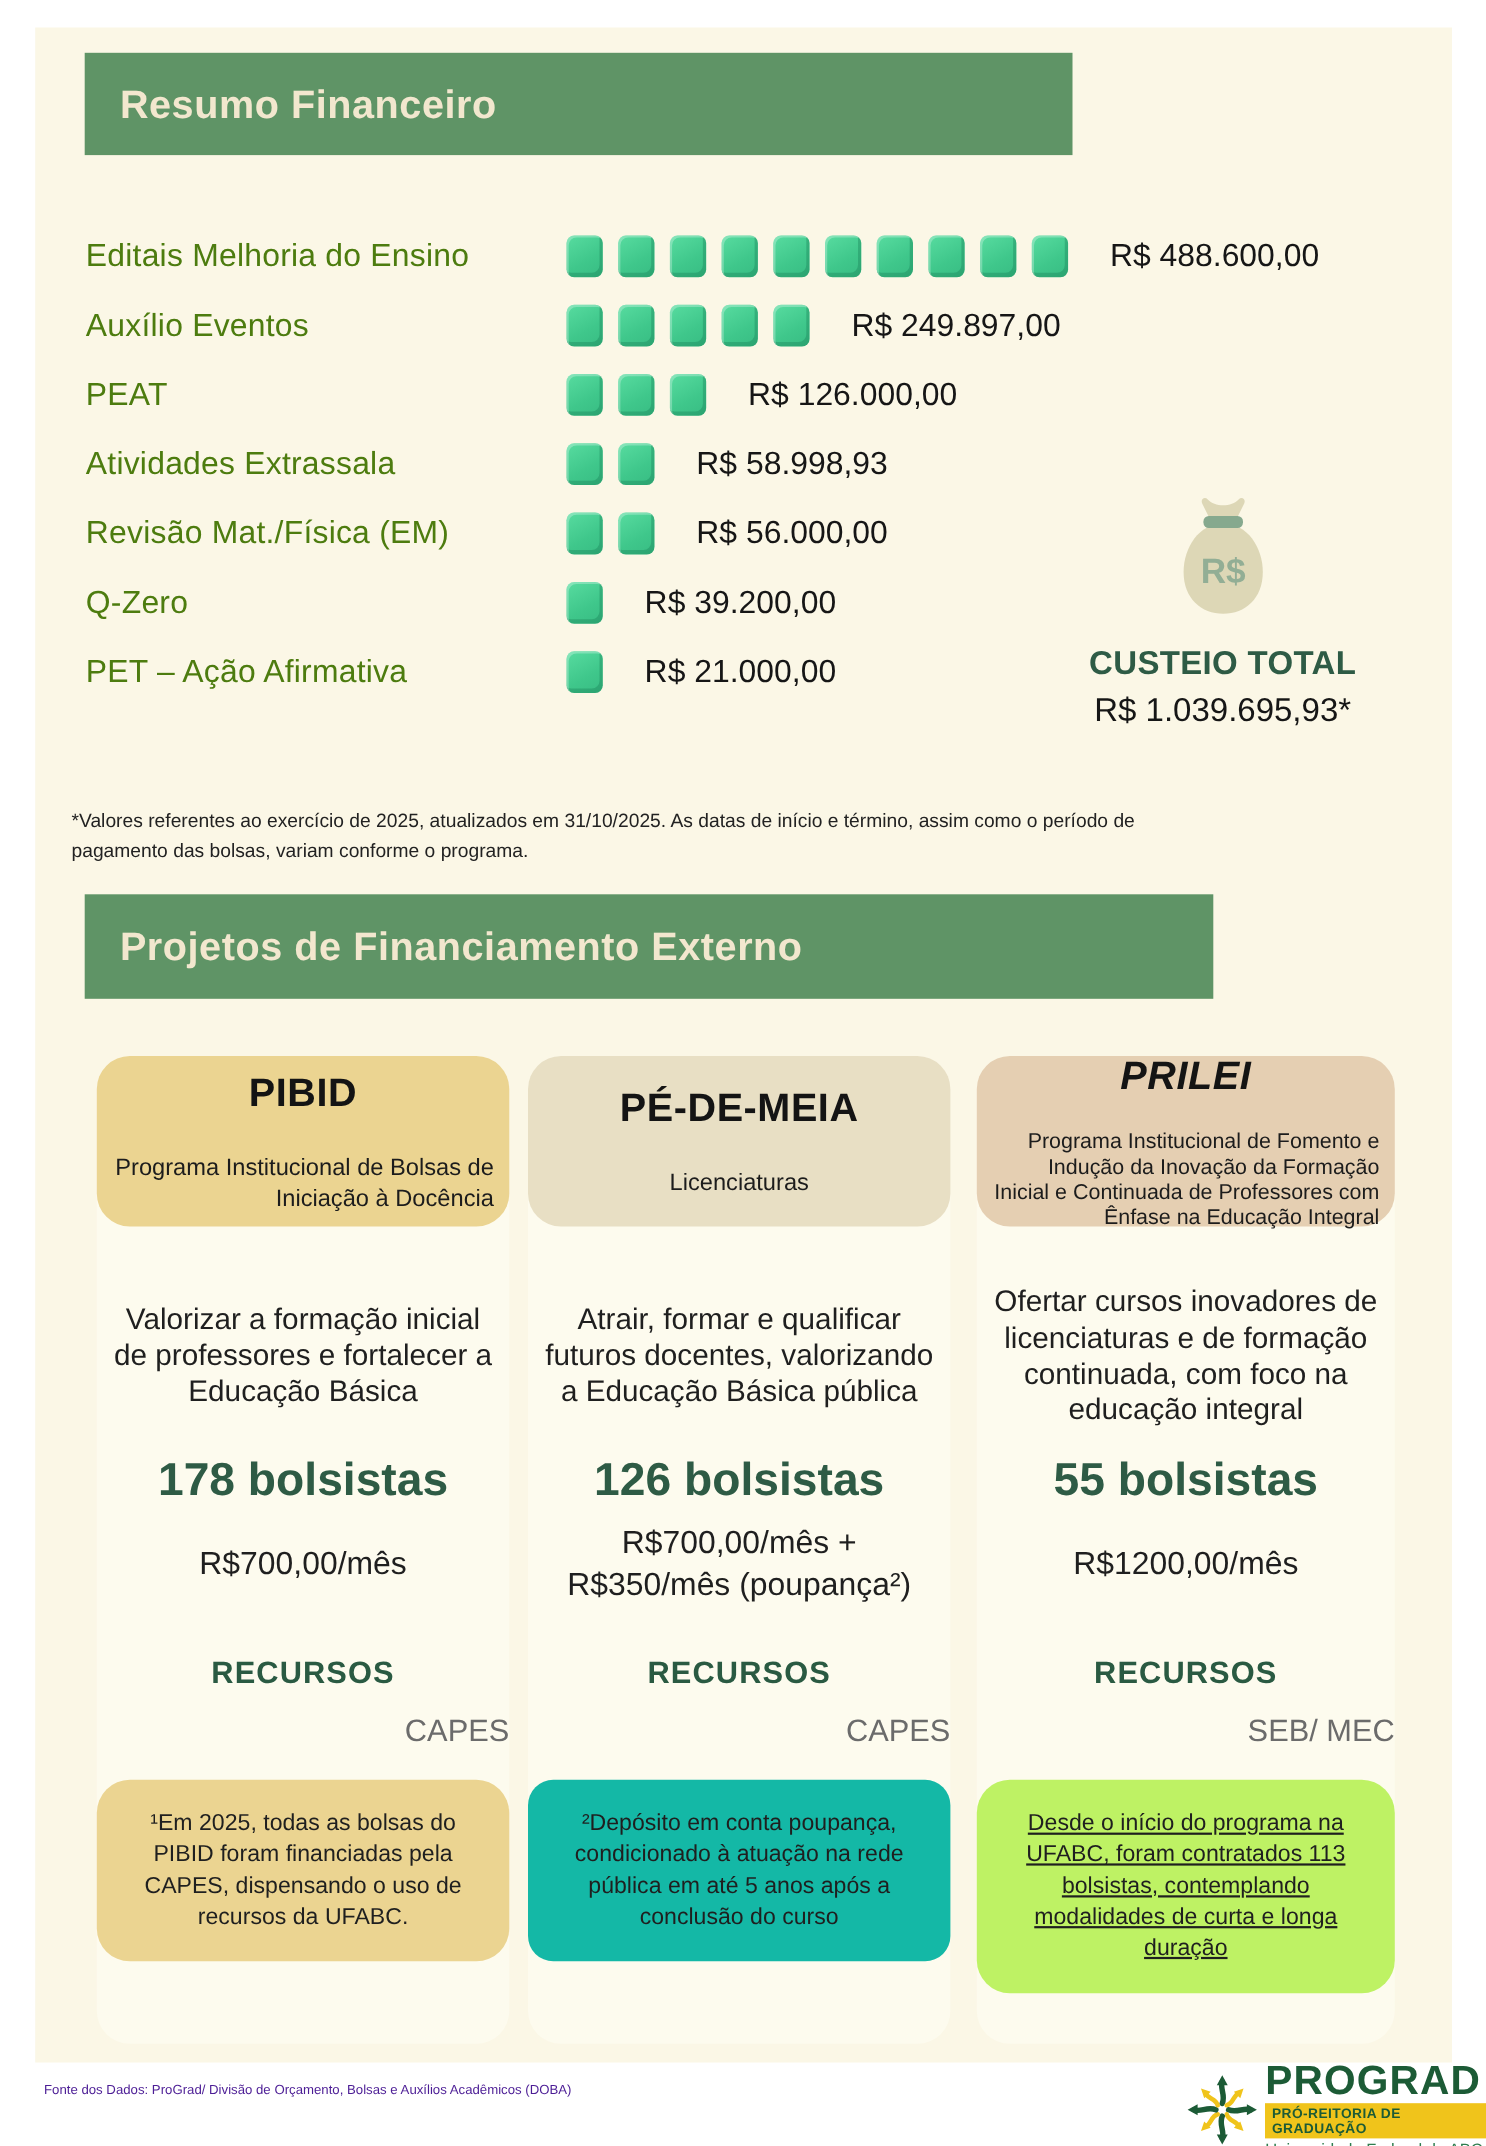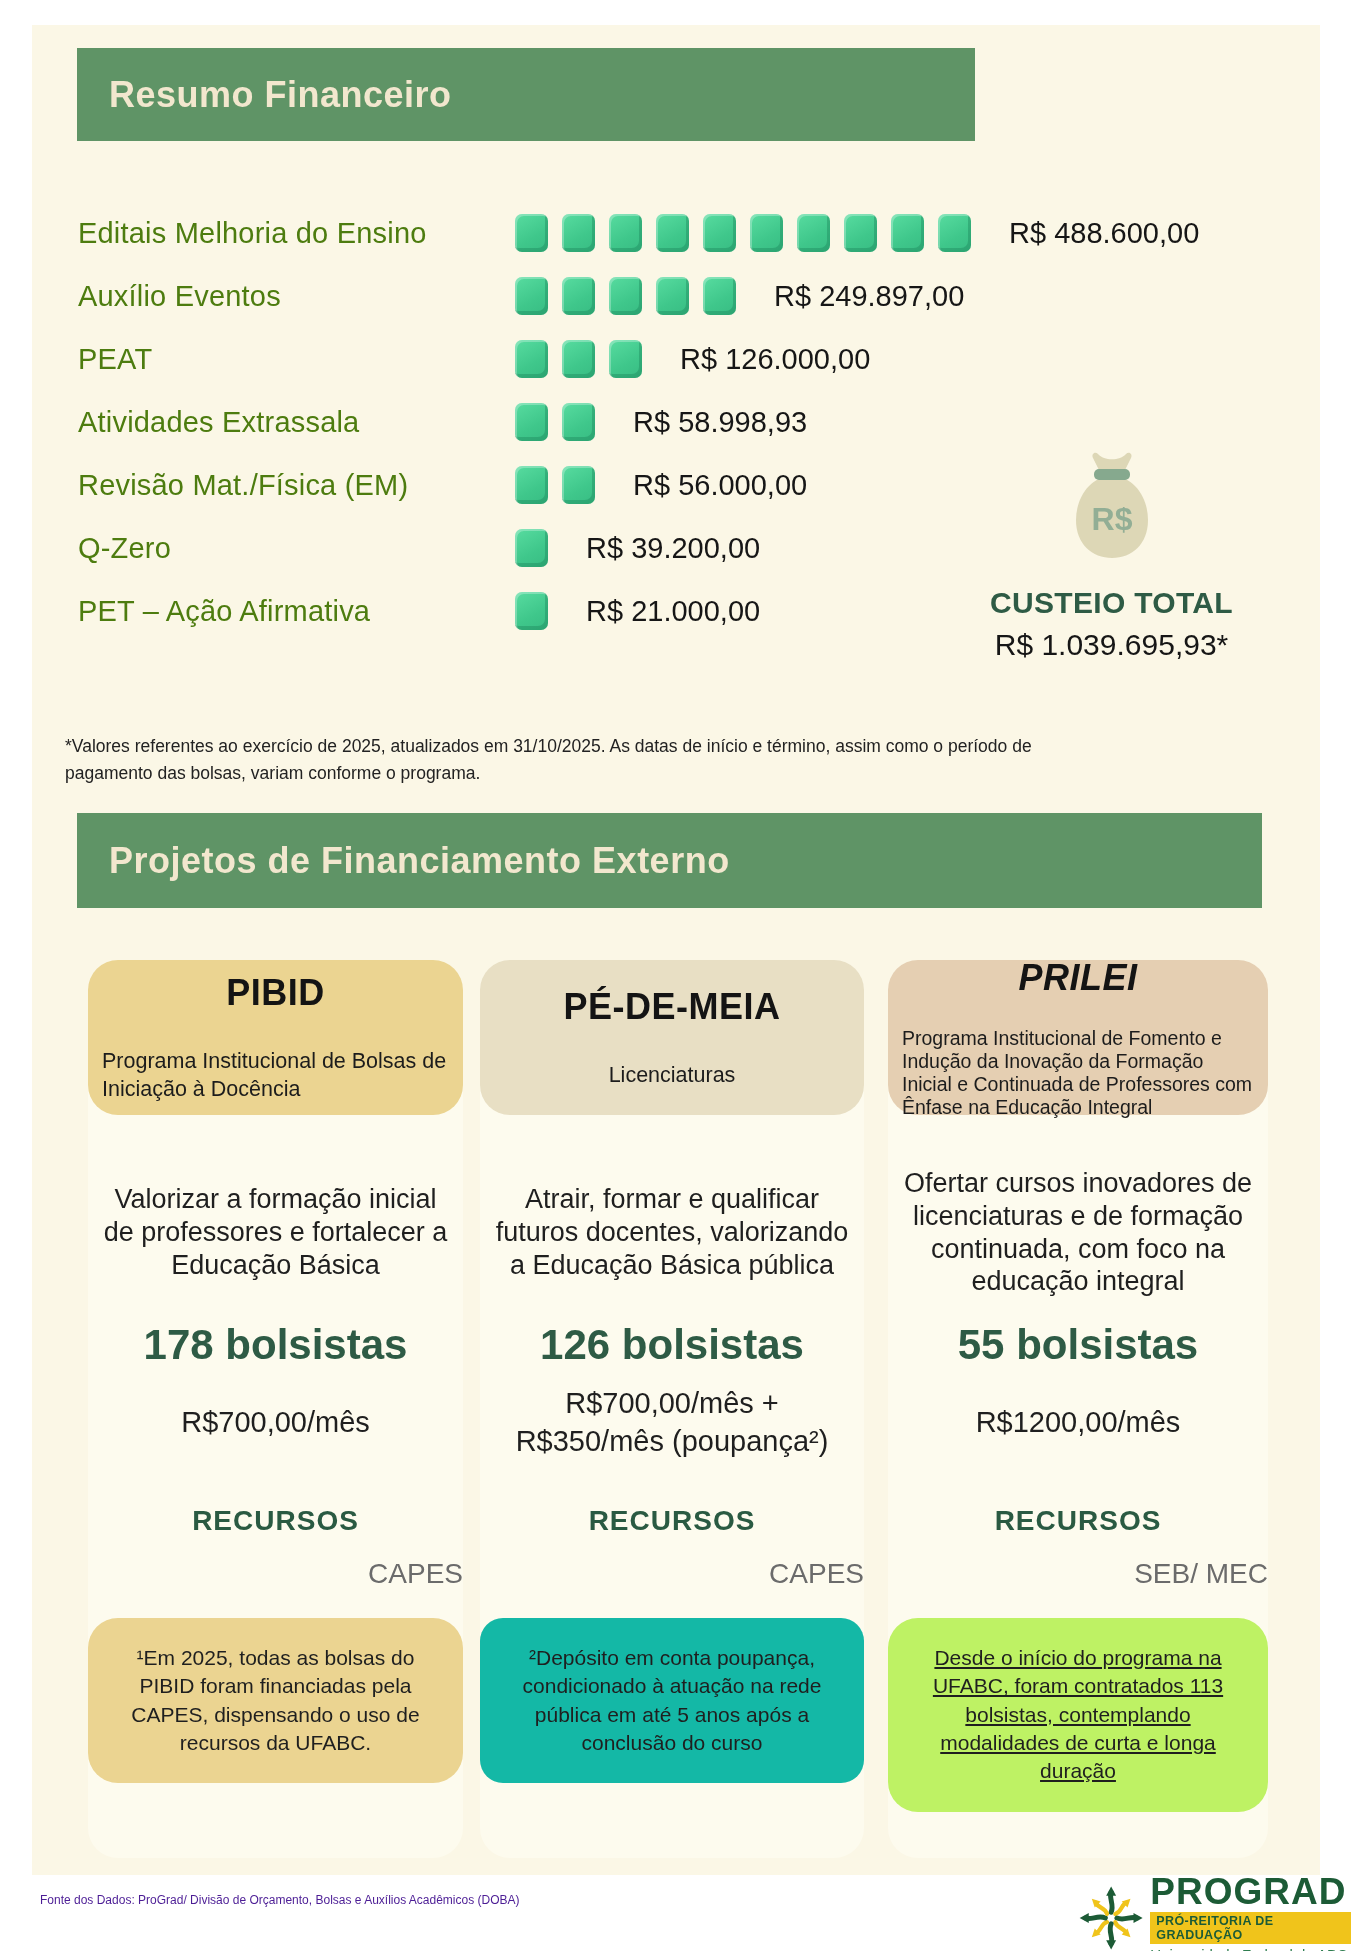--- a/index.html
+++ b/index.html
@@ -4,21 +4,21 @@
 <style>
   html,body{margin:0;padding:0;background:#ffffff;}
   .page{position:relative;width:1351px;height:1951px;background:#ffffff;overflow:hidden;
         font-family:"Liberation Sans",sans-serif;color:#161616;}
   .panel{position:absolute;left:32px;top:25px;width:1288px;height:1850px;background:#FBF7E6;}
 
   
   .banner{position:absolute;background:#5F9466;display:flex;align-items:center;}
   .banner .banner-title{color:#F2E7CE;font-weight:bold;font-size:36px;padding-left:32px;letter-spacing:.5px;}
   .banner1{left:77px;top:48px;width:898px;height:93px;}
-  .banner2{left:77px;top:813px;width:1185px;height:95px;}
+  .banner2{left:77px;top:813px;width:1026px;height:95px;}
 
   
   .chart-row{position:absolute;left:78px;height:46px;display:flex;align-items:center;}
   .row-label{width:437px;font-size:29px;font-weight:normal;color:#4d7c0f;letter-spacing:.2px;}
   .row-squares{display:flex;gap:14px;align-items:center;}
   .sq{width:33px;height:38px;border-radius:7px;
       background:linear-gradient(150deg,#58DCA0 0%,#3FC78B 60%,#38BC83 100%);
       box-shadow:inset 2px 2px 0 rgba(255,255,255,.28), inset -3px -4px 0 rgba(23,122,84,.35);}
   .row-value{margin-left:38px;font-size:29px;color:#161616;white-space:nowrap;}
 
@@ -29,21 +29,21 @@
 
   
   .footnote{position:absolute;left:65px;top:733px;width:975px;font-size:17.5px;line-height:27px;color:#222;}
 
   
   .card{position:absolute;top:960px;height:898px;background:#FDFBEE;border-radius:30px;}
   .card1{left:88px;width:375px;}
   .card2{left:480px;width:384px;}
   .card3{left:888px;width:380px;}
   .card-header{position:absolute;left:0;right:0;top:0;height:155px;border-radius:30px;
-               display:flex;flex-direction:column;align-items:center;justify-content:center;text-align:left;padding:6px 14px;box-sizing:border-box;gap:24px;}
+               display:flex;flex-direction:column;align-items:center;justify-content:center;text-align:right;padding:6px 14px;box-sizing:border-box;gap:24px;}
   .card-title{font-size:36px;font-weight:bold;color:#141414;margin-bottom:10px;letter-spacing:.5px;}
   .card-subtitle{font-size:21.5px;line-height:1.28;color:#1c1c1c;}
   .card3 .card-title{margin-bottom:4px;font-style:italic;}
   .card3 .card-subtitle{font-size:19.5px;line-height:1.18;}
   .card-desc{position:absolute;left:14px;right:14px;top:180px;height:185px;
              display:flex;align-items:center;justify-content:center;text-align:center;
              font-size:27px;line-height:1.22;color:#1f1f1f;}
   .card-bolsistas{position:absolute;left:0;right:0;top:360px;height:50px;display:flex;align-items:center;justify-content:center;
                   font-size:42px;font-weight:bold;color:#2E5B45;}
   .card-stipend{position:absolute;left:0;right:0;top:425px;height:75px;display:flex;align-items:center;justify-content:center;

